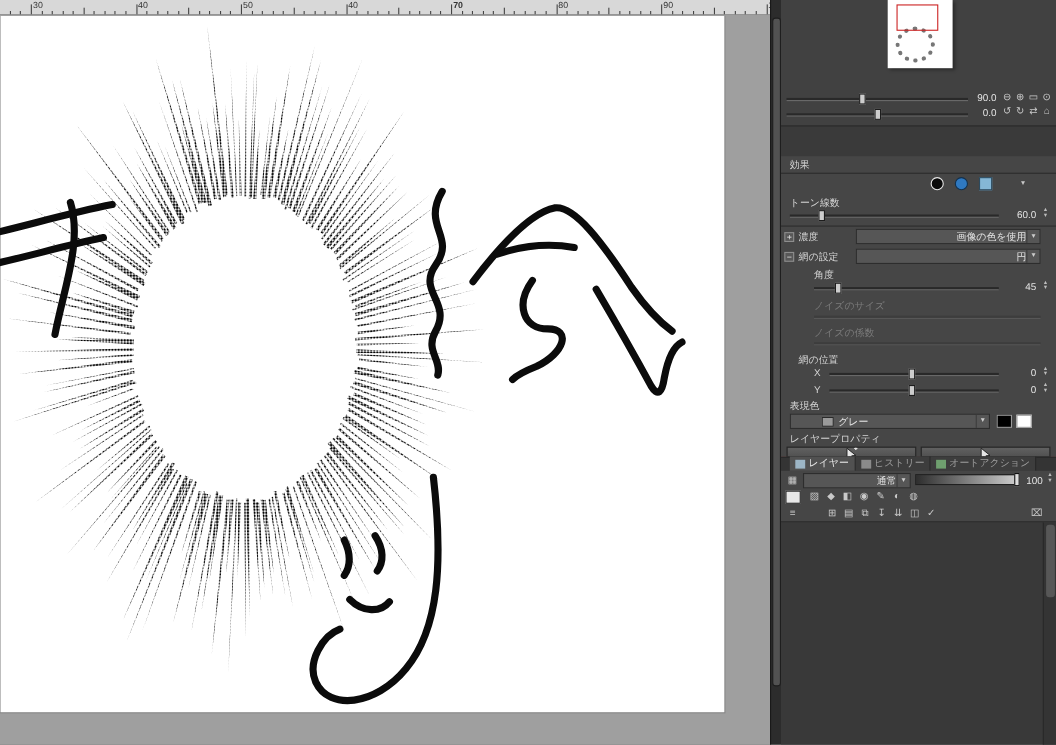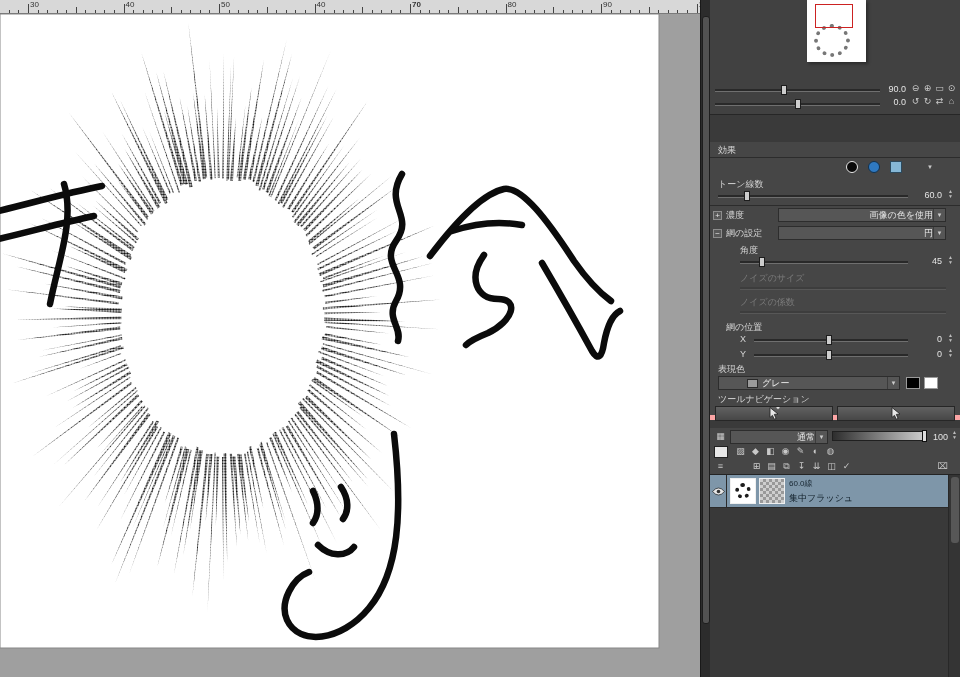--- a/index.html
+++ b/index.html
@@ -298,35 +298,49 @@
 
       <div class="lb" style="left:8px;top:222px">表現色</div>
       <div class="dd" style="left:8px;top:234px;width:182px">
         <span style="width:11px;height:9px;background:#9a9a9a;border:1px solid #2a2a2a;margin-left:28px"></span>
         <span class="txt" style="text-align:left;padding-left:4px">グレー</span>
         <span class="ar">▼</span>
       </div>
       <div class="swatch" style="left:196px;top:235px;background:#000"></div>
       <div class="swatch" style="left:214px;top:235px;background:#fff"></div>
 
-      <div class="lb" style="left:8px;top:252px">ツールナビゲーション</div>
+      <div class="lb" style="left:8px;top:252px">レイヤープロパティ</div>
       <div class="tbtn" style="left:5px;top:264px;width:118px">
         <svg width="12" height="13" viewBox="0 0 11 13">
             <path d="M1.5,0.5 L9.5,7 L5.8,7.4 L7.6,11.4 L5.7,12.2 L4,8.4 L1.5,10.4 Z" fill="#e6e6e6" stroke="#1c1c1c" stroke-width="0.8"></path>
             <rect x="8" y="0" width="3" height="1.2" fill="#e6e6e6"></rect>
             <rect x="8.9" y="-0.9" width="1.2" height="3" fill="#e6e6e6"></rect>
           </svg>
       </div>
       <div class="tbtn" style="left:127px;top:264px;width:118px">
         <svg width="12" height="13" viewBox="0 0 11 13">
             <path d="M1.5,0.5 L9.5,7 L5.8,7.4 L7.6,11.4 L5.7,12.2 L4,8.4 L1.5,10.4 Z" fill="#e6e6e6" stroke="#1c1c1c" stroke-width="0.8"></path>
           </svg>
       </div>
     </div>
 
+    <div class="tabbar" style="top:415px">
+      <div class="tab sel" style="max-width:66px">
+        <span class="tabic" style="background:#9db6c6"></span>
+        <span>レイヤー</span>
+      </div>
+      <div class="tab" style="max-width:70px">
+        <span class="tabic" style="background:#8a8a8a"></span>
+        <span>ヒストリー</span>
+      </div>
+      <div class="tab" style="max-width:96px">
+        <span class="tabic" style="background:#6fa06f"></span>
+        <span>オートアクション</span>
+      </div>
+    </div>
 
     <div class="section" style="top:428px;height:47px;border-bottom:1px solid #242424">
       <div class="mi" style="left:4px;top:2px">▦</div>
       <div class="dd" style="left:20px;top:2px;width:98px">
         <span class="txt">通常</span>
         <span class="ar">▼</span>
       </div>
       <div class="opbar" style="left:122px;top:3px;width:94px">
         <div class="ophandle"></div>
       </div>
@@ -351,32 +365,20 @@
       <div class="mi" style="left:70px;top:32px">⧉</div>
       <div class="mi" style="left:85px;top:32px">↧</div>
       <div class="mi" style="left:100px;top:32px">⇊</div>
       <div class="mi" style="left:115px;top:32px">◫</div>
       <div class="mi" style="left:130px;top:32px">✓</div>
       <div class="mi" style="left:226px;top:32px">⌧</div>
     </div>
 
     <div class="section" style="top:475px;height:202px;background:#393939">
 
-      <div class="lrow sel" style="top:0">
-        <div class="eyecell">
-          <svg width="13" height="9" viewBox="0 0 13 9">
-              <path d="M0.5,4.5 Q6.5,-2.5 12.5,4.5 Q6.5,11.5 0.5,4.5 Z" fill="#e8e8e8" stroke="#222" stroke-width="0.7"></path>
-              <circle cx="6.5" cy="4.5" r="1.8" fill="#333"></circle>
-            </svg>
-        </div>
-        <div class="thumb checker burstmini" style="left:20px;border-color:#f0f0f0"></div>
-        <div class="thumb checker" style="left:49px;border-color:#f0f0f0"></div>
-        <div class="lbadge" style="left:79px;top:4px">60.0線</div>
-        <div class="lname" style="left:79px;top:18px">集中フラッシュ</div>
-      </div>
 
 
 
       <div style="position:absolute;left:238px;top:0;width:12px;height:202px;background:#343434;border-left:1px solid #282828">
         <div style="position:absolute;left:2px;top:2px;width:8px;height:66px;background:#575757;border-radius:3px"></div>
       </div>
     </div>
 
   </div>
 </div>

